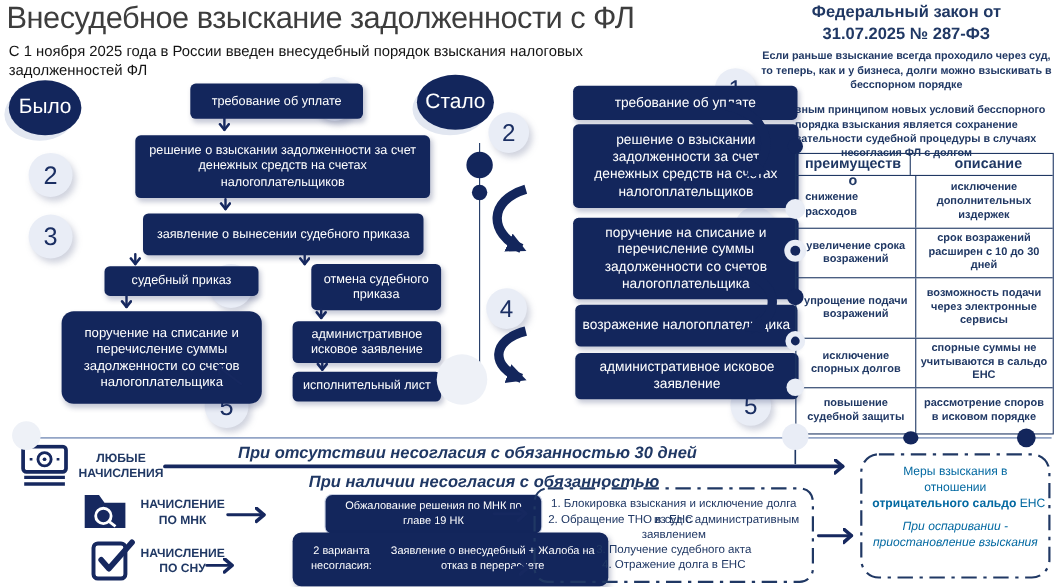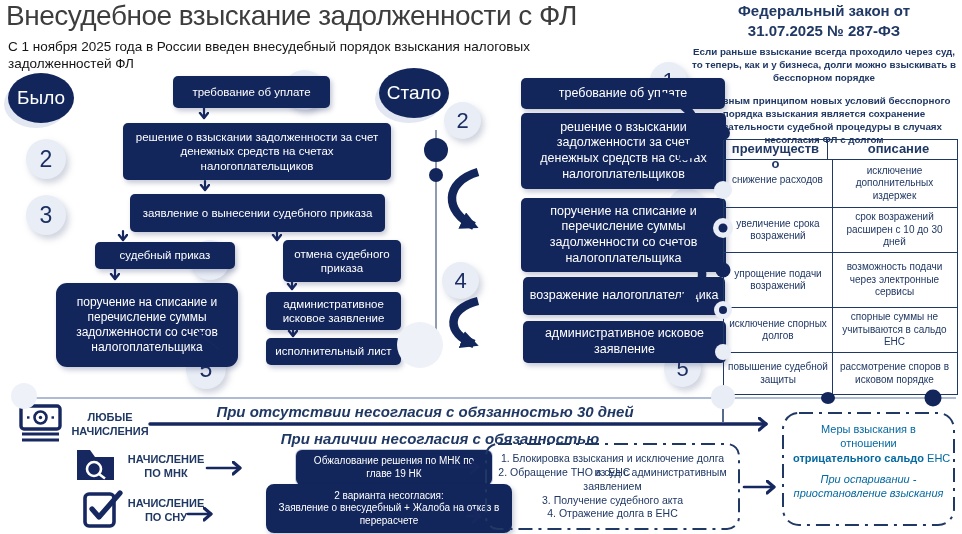--- a/index.html
+++ b/index.html
@@ -23,21 +23,21 @@
   .r10{border-radius:11px;}
   
   .num{width:40px;height:40px;border-radius:50%;background:#e9edf6;color:#1b2f63;display:flex;align-items:center;
        justify-content:center;font-size:23px;font-weight:400;z-index:0;box-shadow:3px 4px 6px rgba(120,130,160,0.35);}
   .num.sm{width:37px;height:37px;font-size:22px;}
   
   .tbl{left:723px;top:139px;width:235px;border:1.5px solid #203864;box-sizing:border-box;color:#203864;z-index:1;background:#fff0;}
   .trow{display:flex;border-top:1.5px solid #203864;}
   .trow.head{border-top:none;height:19px;gap:12px;}
   .tcell{box-sizing:border-box;display:flex;align-items:center;justify-content:center;text-align:center;
-         font-size:10px;font-weight:400;line-height:1.25;padding:2px 4px;}
+         font-size:10px;font-weight:700;line-height:1.25;padding:2px 4px;}
   .c1{width:109px;border-right:1.5px solid #203864;}
   .c2{width:123px;}
   .thc{font-size:13px;font-weight:700;position:relative;overflow:visible;}
   .th-overflow{position:absolute;top:16px;left:0;right:0;text-align:center;font-size:13px;font-weight:700;z-index:3;}
   .row1c1{align-items:flex-start;justify-content:flex-start;text-align:left;padding:14px 4px 2px 8px;}
   
   .blabel{color:#203864;font-weight:800;font-size:11px;line-height:1.3;text-align:center;}
   .itlabel{color:#203864;font-weight:700;font-style:italic;font-size:15px;text-align:center;}
   .dash-list{left:486px;top:444px;width:253px;height:85px;box-sizing:border-box;padding:8px 10px 6px 10px;
              color:#203864;font-size:10.5px;font-weight:500;line-height:1.3;text-align:center;z-index:1;}
@@ -144,21 +144,21 @@
   </svg>
 
   <div class="abs blabel" style="left:68px;top:410px;width:84px;">ЛЮБЫЕ НАЧИСЛЕНИЯ</div>
   <div class="abs blabel" style="left:120px;top:452px;width:92px;">НАЧИСЛЕНИЕ ПО МНК</div>
   <div class="abs blabel" style="left:124px;top:496px;width:84px;">НАЧИСЛЕНИЕ ПО СНУ</div>
 
   <div class="abs itlabel" style="left:190px;top:403px;width:470px;">При отсутствии несогласия с обязанностью 30 дней</div>
   <div class="abs itlabel" style="left:190px;top:430px;width:500px;">При наличии несогласия с обязанностью</div>
 
   <div class="abs nbox" style="left:248px;top:450px;width:196px;height:35px;font-size:10px;border-radius:6px;box-shadow:0 0 0 1px #c7cfe2;">Обжалование решения по МНК по главе 19 НК</div>
-  <div class="abs nbox" style="left:218px;top:484px;width:246px;height:49px;font-size:10px;border-radius:8px;flex-direction:column;">
+  <div class="abs nbox" style="left:218px;top:484px;width:287px;height:49px;font-size:10px;border-radius:8px;flex-direction:row;">
     <div>2 варианта несогласия:</div>
     <div>Заявление о внесудебный + Жалоба на отказ в перерасчете</div>
   </div>
 
   <div class="abs dash-list">
     <div class="overlap">1. Блокировка взыскания и исключение долга из ЕНС</div>
     <div>2. Обращение ТНО в суд с административным заявлением</div>
     <div>3. Получение судебного акта</div>
     <div>4. Отражение долга в ЕНС</div>
   </div>

